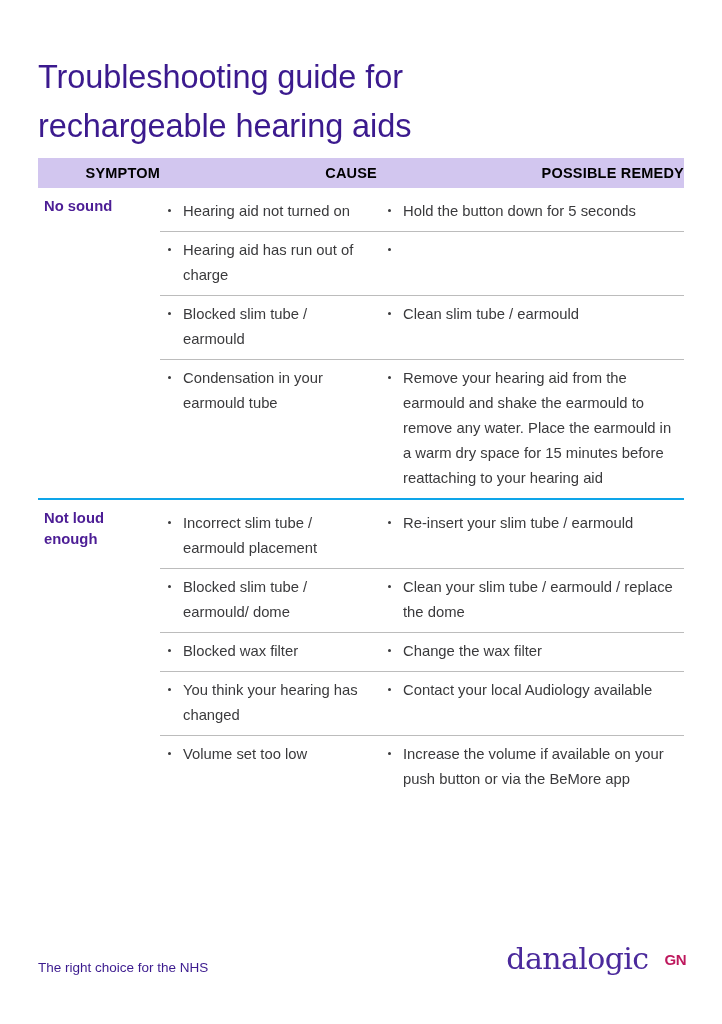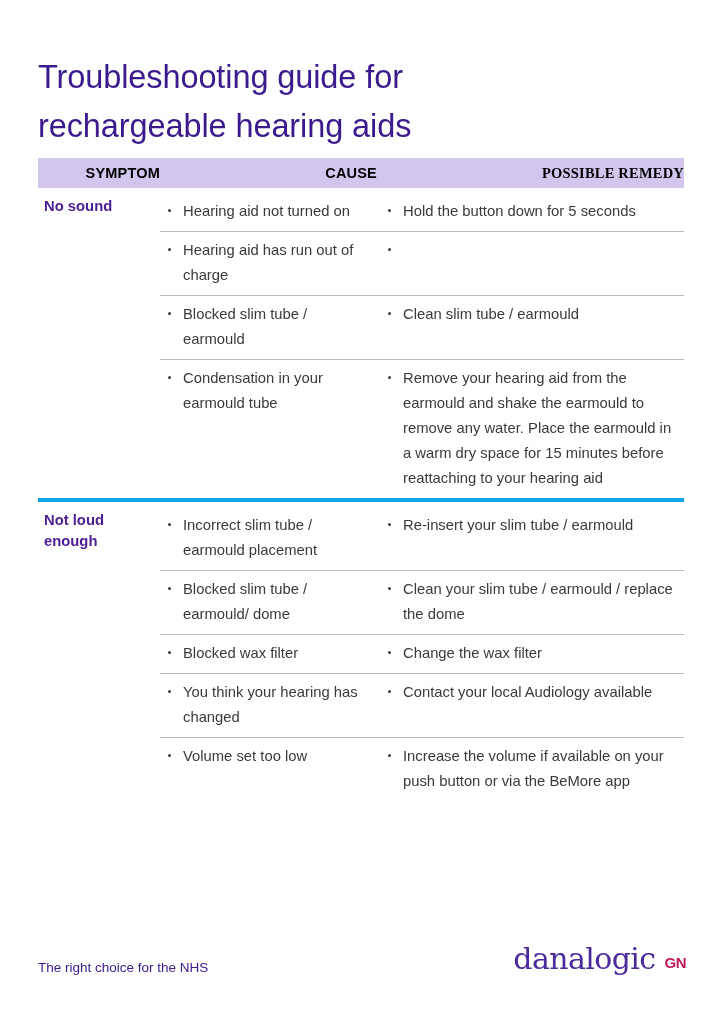--- a/index.html
+++ b/index.html
@@ -54,24 +54,24 @@
   }
   .th {
     font-size: 14.5px;
     font-weight: bold;
     color: #000000;
     letter-spacing: 0.2px;
     text-align: right;
   }
   .col-symptom { width: 122px; flex: 0 0 122px; padding-left: 6px; box-sizing: border-box; }
   .col-cause   { width: 217px; flex: 0 0 217px; padding-left: 5px; box-sizing: border-box; }
-  .col-remedy  { flex: 1 1 auto; padding-left: 8px; box-sizing: border-box; font-family: Liberation Serif, serif; }
+  .col-remedy  { flex: 1 1 auto; padding-left: 8px; box-sizing: border-box; }
 
   .section {
-    border-top: 4px solid #0ea5e9;
+    border-top: 2px solid #0ea5e9;
   }
   .section.first { border-top: none; }
 
   .section-body {
     display: flex;
     align-items: flex-start;
   }
 
   .symptom-cell {
     width: 122px;
@@ -138,22 +138,22 @@
     top: 960px;
     font-size: 13.5px;
     color: #3b1a8e;
     font-weight: 400;
   }
   .logo {
     position: absolute;
     right: 36px;
     top: 944px;
     display: flex;
-    align-items: flex-end;
-    gap: 9px;
+    align-items: center;
+    gap: 16px;
   }
   .logo-word {
     font-size: 30px;
     line-height: 30px;
     color: #4b2a9c;
     font-family: "DejaVu Serif", serif;
     font-weight: 400;
     letter-spacing: -0.6px;
   }
   .logo-gn {

